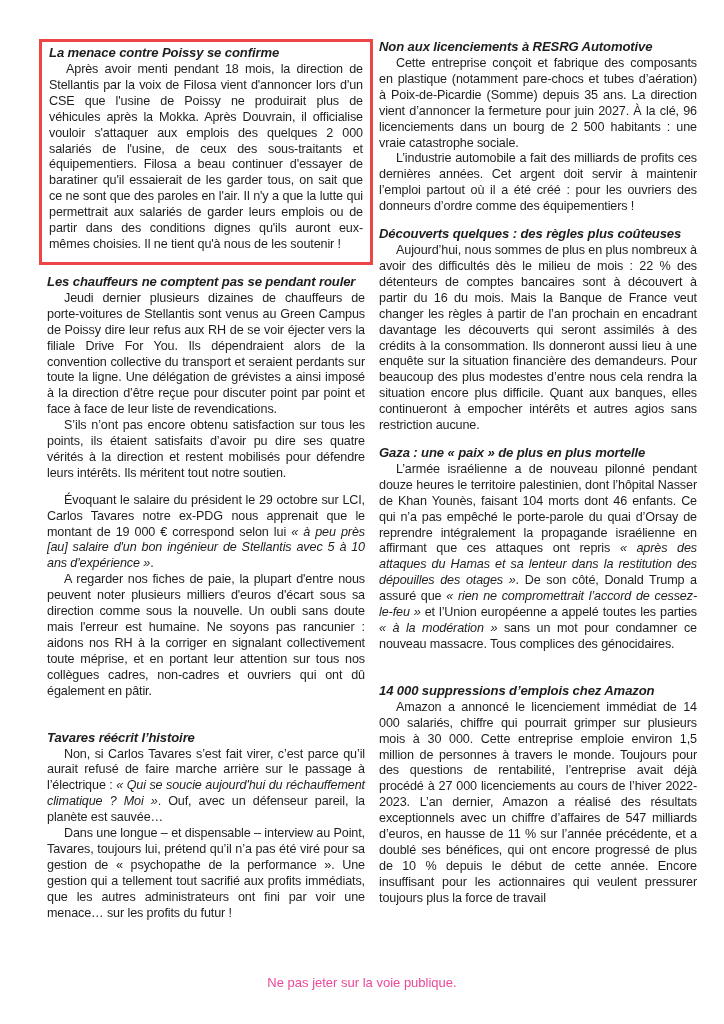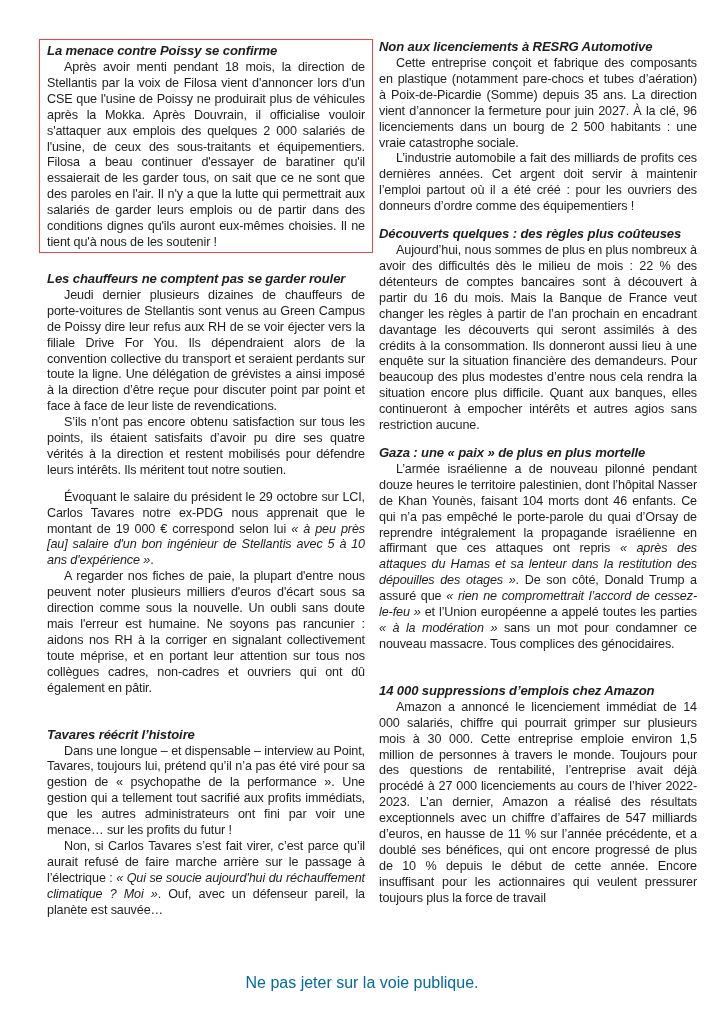--- a/index.html
+++ b/index.html
@@ -34,57 +34,57 @@
     line-height: 16px;
     font-weight: bold;
     font-style: italic;
     text-align: left;
   }
   .section p {
     margin: 0;
     text-indent: 17px;
   }
   .boxed {
-    border: 1px solid #ef4444;
-    padding: 3px 7px 1px 7px;
-    margin: 0 -8px 18px -8px;
+    border: 3px solid #ef4444;
+    padding: 3px 7px 9px 7px;
+    margin: 0 -8px 9px -8px;
   }
   .it { font-style: italic; }
   .footer {
     position: absolute;
     left: 0;
     top: 975px;
     width: 724px;
     text-align: center;
-    font-size: 16px;
+    font-size: 13px;
     line-height: 16px;
-    color: #0369a1;
+    color: #ec4899;
   }
 </style>
 </head>
 <body>
 
 <div class="column column-left">
     <section class="section boxed">
       <h2>La menace contre Poissy se confirme</h2>
       <p><span>Après avoir menti pendant 18 mois, la direction de Stellantis par la voix de Filosa vient d'annoncer lors d'un CSE que l'usine de Poissy ne produirait plus de véhicules après la Mokka. Après Douvrain, il officialise vouloir s'attaquer aux emplois des quelques 2&nbsp;000 salariés de l'usine, de ceux des sous-traitants et équipementiers. Filosa a beau continuer d'essayer de baratiner qu'il essaierait de les garder tous, on sait que ce ne sont que des paroles en l'air. Il n'y a que la lutte qui permettrait aux salariés de garder leurs emplois ou de partir dans des conditions dignes qu'ils auront eux-mêmes choisies. Il ne tient qu'à nous de les soutenir&nbsp;!</span></p>
     </section>
     <section class="section">
-      <h2>Les chauffeurs ne comptent pas se garder rouler</h2>
+      <h2>Les chauffeurs ne comptent pas se pendant rouler</h2>
       <p><span>Jeudi dernier plusieurs dizaines de chauffeurs de porte-voitures de Stellantis sont venus au Green Campus de Poissy dire leur refus aux RH de se voir éjecter vers la filiale Drive For You. Ils dépendraient alors de la convention collective du transport et seraient perdants sur toute la ligne. Une délégation de grévistes a ainsi imposé à la direction d’être reçue pour discuter point par point et face à face de leur liste de revendications.</span></p>
       <p><span>S’ils n’ont pas encore obtenu satisfaction sur tous les points, ils étaient satisfaits d’avoir pu dire ses quatre vérités à la direction et restent mobilisés pour défendre leurs intérêts. Ils méritent tout notre soutien.</span></p>
     </section>
     <section class="section">
       <p><span>Évoquant le salaire du président le 29 octobre sur LCI, Carlos Tavares notre ex-PDG nous apprenait que le montant de 19&nbsp;000&nbsp;€ correspond selon lui </span><span class="it">«&nbsp;à peu près [au] salaire d'un bon ingénieur de Stellantis avec 5 à 10 ans d'expérience&nbsp;»</span><span>.</span></p>
       <p><span>A regarder nos fiches de paie, la plupart d'entre nous peuvent noter plusieurs milliers d'euros d'écart sous sa direction comme sous la nouvelle. Un oubli sans doute mais l'erreur est humaine. Ne soyons pas rancunier&nbsp;: aidons nos RH à la corriger en signalant collectivement toute méprise, et en portant leur attention sur tous nos collègues cadres, non-cadres et ouvriers qui ont dû également en pâtir.</span></p>
     </section>
     <section class="section">
       <h2>Tavares réécrit l’histoire</h2>
+      <p><span>Non, si Carlos Tavares s’est fait virer, c’est parce qu’il aurait refusé de faire marche arrière sur le passage à l’électrique&nbsp;: </span><span class="it">«&nbsp;Qui se soucie aujourd'hui du réchauffement climatique ? Moi&nbsp;»</span><span>. Ouf, avec un défenseur pareil, la planète est sauvée…</span></p>
       <p><span>Dans une longue – et dispensable – interview au Point, Tavares, toujours lui, prétend qu’il n’a pas été viré pour sa gestion de «&nbsp;psychopathe de la performance&nbsp;». Une gestion qui a tellement tout sacrifié aux profits immédiats, que les autres administrateurs ont fini par voir une menace… sur les profits du futur&nbsp;!</span></p>
-      <p><span>Non, si Carlos Tavares s’est fait virer, c’est parce qu’il aurait refusé de faire marche arrière sur le passage à l’électrique&nbsp;: </span><span class="it">«&nbsp;Qui se soucie aujourd'hui du réchauffement climatique ? Moi&nbsp;»</span><span>. Ouf, avec un défenseur pareil, la planète est sauvée…</span></p>
     </section>
   </div>
 
 <div class="column column-right">
     <section class="section">
       <h2>Non aux licenciements à RESRG Automotive</h2>
       <p><span>Cette entreprise conçoit et fabrique des composants en plastique (notamment pare-chocs et tubes d’aération) à Poix-de-Picardie (Somme) depuis 35 ans. La direction vient d’annoncer la fermeture pour juin 2027. À la clé, 96 licenciements dans un bourg de 2&nbsp;500 habitants&nbsp;: une vraie catastrophe sociale.</span></p>
       <p><span>L’industrie automobile a fait des milliards de profits ces dernières années. Cet argent doit servir à maintenir l’emploi partout où il a été créé&nbsp;: pour les ouvriers des donneurs d’ordre comme des équipementiers&nbsp;!</span></p>
     </section>
     <section class="section">

